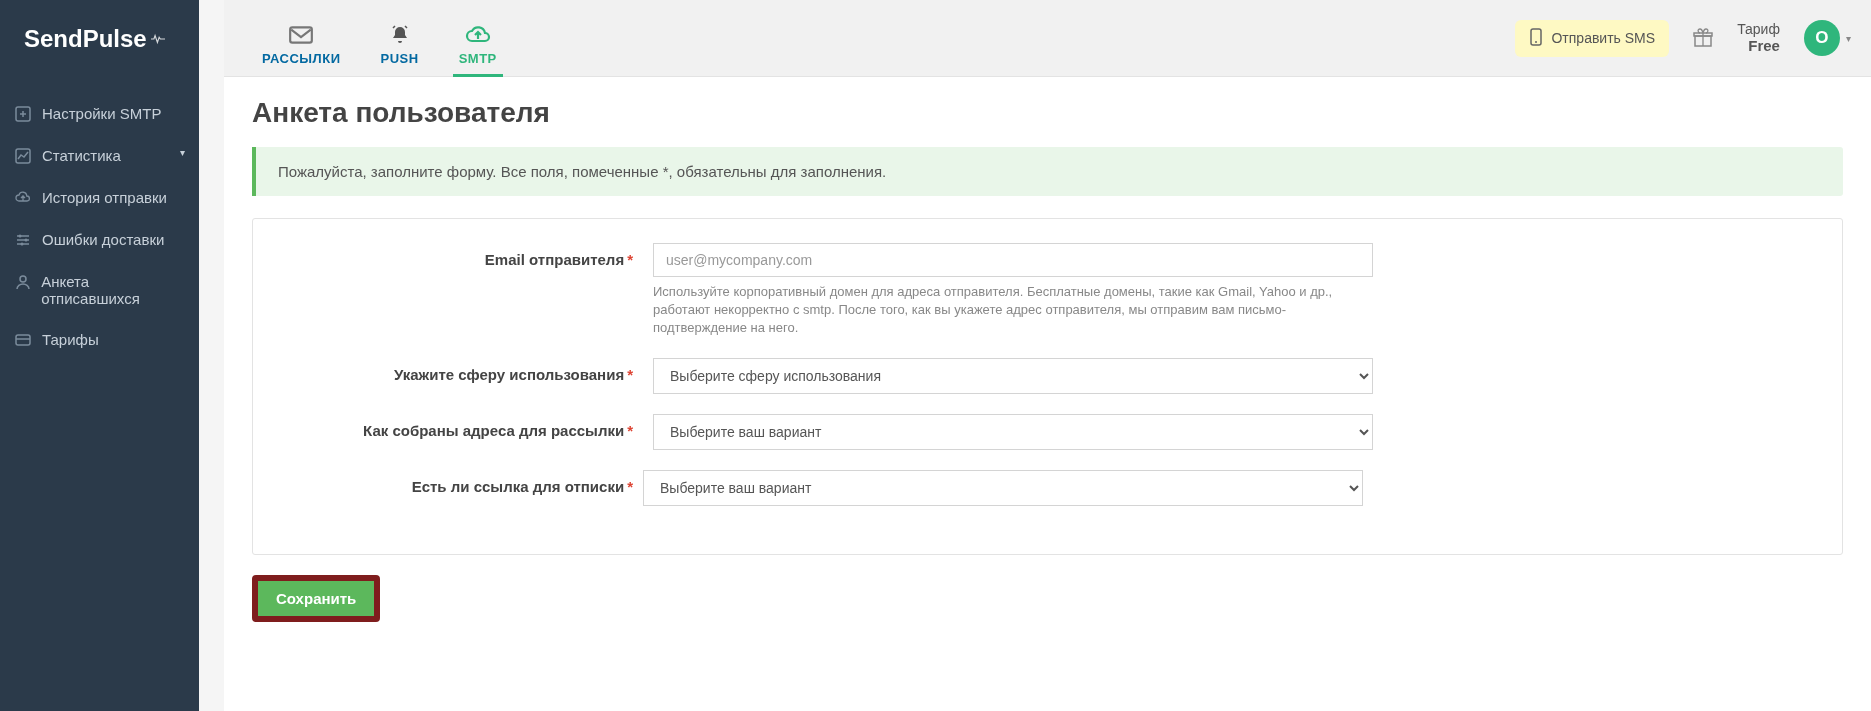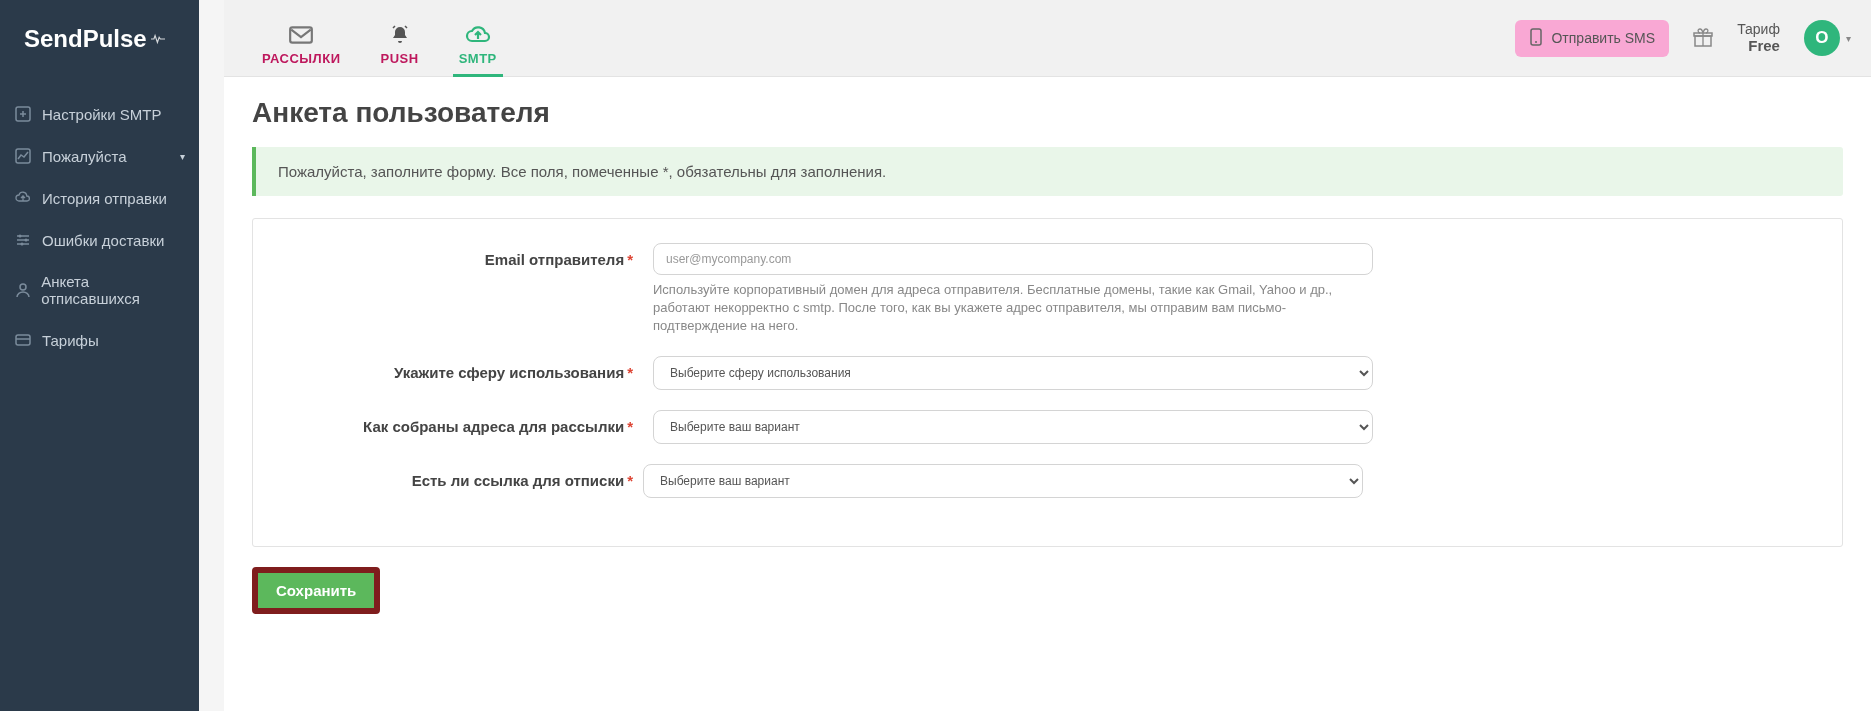--- a/index.html
+++ b/index.html
@@ -5,37 +5,37 @@
 * { box-sizing: border-box; margin: 0; padding: 0; }
 body { font-family: "Segoe UI", Arial, sans-serif; font-size: 14px; color: #333; background: #f5f5f5; }
 
 .sidebar {
   position: fixed; left: 0; top: 0; bottom: 0; width: 199px;
   background: #2b3a4a; color: #d0d6dc; display: flex; flex-direction: column;
 }
 .logo { height: 77px; display: flex; align-items: center; padding-left: 24px; color: #fff; font-size: 24px; font-weight: 600; }
 .logo svg { margin-left: 4px; }
 .side-nav { padding-top: 16px; }
-.side-item { display: flex; align-items: center; gap: 10px; padding: 12px 14px; cursor: pointer; color: #c7d0d9; font-size: 15px; position: relative;}
+.side-item { display: flex; align-items: flex-start; gap: 10px; padding: 12px 14px; cursor: pointer; color: #c7d0d9; font-size: 15px; position: relative;}
 .side-item .caret { position:absolute; right:14px; font-size:10px; }
 .ico { width: 18px; height: 18px; display:inline-flex; align-items:center; justify-content:center; opacity:.8;}
 
 .topbar {
   position: fixed; left: 224px; right: 0; top: 0; height: 77px;
   background: #f1f1f1; border-bottom: 1px solid #e3e3e3;
   display: flex; align-items: stretch;
 }
 .tabs { display: flex; gap: 28px; padding-left: 32px; }
-.tab { display:flex; flex-direction:column; align-items:center; justify-content:center; gap:2px; padding: 10px 6px 0; cursor:pointer; color:#be185d; font-weight:700; font-size:13px; letter-spacing:.5px; position:relative;}
+.tab { display:flex; flex-direction:column; align-items:center; justify-content:center; gap:2px; padding: 10px 6px 0; cursor:pointer; color:#0369a1; font-weight:700; font-size:13px; letter-spacing:.5px; position:relative;}
 .tab.active { color:#2fb67c; }
 .tab.active::after { content:""; position:absolute; bottom:-1px; left:0; right:0; height:3px; background:#2fb67c; }
 .tab .tico { height:28px; display:flex; align-items:center; justify-content:center; }
 
 .topright { margin-left:auto; display:flex; align-items:center; gap:24px; padding-right:20px; }
-.sms-btn { background:#f9a8d4; border-radius:6px; padding:8px 14px; display:flex; align-items:center; gap:8px; color:#555; cursor:pointer; font-size:14px;}
+.sms-btn { background:#fef9c3; border-radius:6px; padding:8px 14px; display:flex; align-items:center; gap:8px; color:#555; cursor:pointer; font-size:14px;}
 .gift-ico { width:20px; height:20px; cursor:pointer; opacity:.75;}
 .tariff { text-align:right; line-height:1.2; color:#555;}
 .tariff .t1 { font-size:14px;}
 .tariff .t2 { font-weight:700; font-size:15px;}
 .avatar { width:36px; height:36px; border-radius:50%; background:#2fb67c; color:#fff; display:flex; align-items:center; justify-content:center; font-weight:600; font-size:17px; cursor:pointer;}
 .avatar-wrap { display:flex; align-items:center; gap:6px; cursor:pointer;}
 .avatar-caret { font-size:10px; color:#888;}
 
 .main { margin-left:224px; padding-top:77px;}
 .content { background:#fff; min-height: calc(100vh - 77px); padding: 20px 28px 40px;}
@@ -43,21 +43,21 @@
 
 .alert-success { background:#e9f6e9; border-left:4px solid #5cb85c; padding:16px 22px; color:#555; font-size:15px; margin-bottom:22px; border-radius:0 3px 3px 0;}
 
 .panel { border:1px solid #e3e3e3; border-radius:3px; padding:24px 20px 30px;}
 .form-row { display:flex; align-items:flex-start; margin-bottom:20px; gap:20px;}
 .form-row:last-child { margin-bottom:18px;gap:10px;}
 .fl { width:360px; text-align:right; padding-top:8px; font-size:15px; font-weight:600; color:#444;}
 .req { color:#d43; margin-left:3px;}
 .fc { flex:1; max-width:720px;}
 .fc input[type=text], .fc select {
-  width:100%; border:1px solid #d4d4d4; border-radius:8px; padding:8px 12px; font-size:12px; color:#555; background:#fff;
+  width:100%; border:1px solid #d4d4d4; border-radius:0; padding:8px 12px; font-size:14px; color:#555; background:#fff;
 }
 .fc input::placeholder { color:#999;}
 .help { font-size:13px; color:#888; margin-top:6px; line-height:1.4;}
 
 .btn-save { margin-top:20px; background:#5cb85c; color:#fff; border:6px solid #7f1d1d; border-radius:4px; padding:9px 18px; font-size:15px; font-weight:600; cursor:pointer;}
 </style>
 </head>
 <body>
 
 <aside class="sidebar">
@@ -79,21 +79,21 @@
         </span>
       <span>Настройки SMTP</span>
     </div>
     <div class="side-item">
       <span class="ico">
           <svg width="16" height="16" viewBox="0 0 16 16">
             <rect x="1" y="1" width="14" height="14" rx="2" fill="none" stroke="#8fa0b0" stroke-width="1.5"></rect>
             <polyline points="3,11 6,7 9,9 13,4" fill="none" stroke="#8fa0b0" stroke-width="1.5"></polyline>
           </svg>
         </span>
-      <span>Пожалуйста</span>
+      <span>Статистика</span>
       <span class="caret">▾</span>
     </div>
     <div class="side-item">
       <span class="ico">
           <svg width="16" height="16" viewBox="0 0 16 16">
             <path d="M4 11a3 3 0 010-6 4 4 0 017.8 1A2.5 2.5 0 0112 11H4z" fill="none" stroke="#8fa0b0" stroke-width="1.3"></path>
             <path d="M8 6v5M6 8l2-2 2 2" fill="none" stroke="#8fa0b0" stroke-width="1.3"></path>
           </svg>
         </span>
       <span>История отправки</span>

